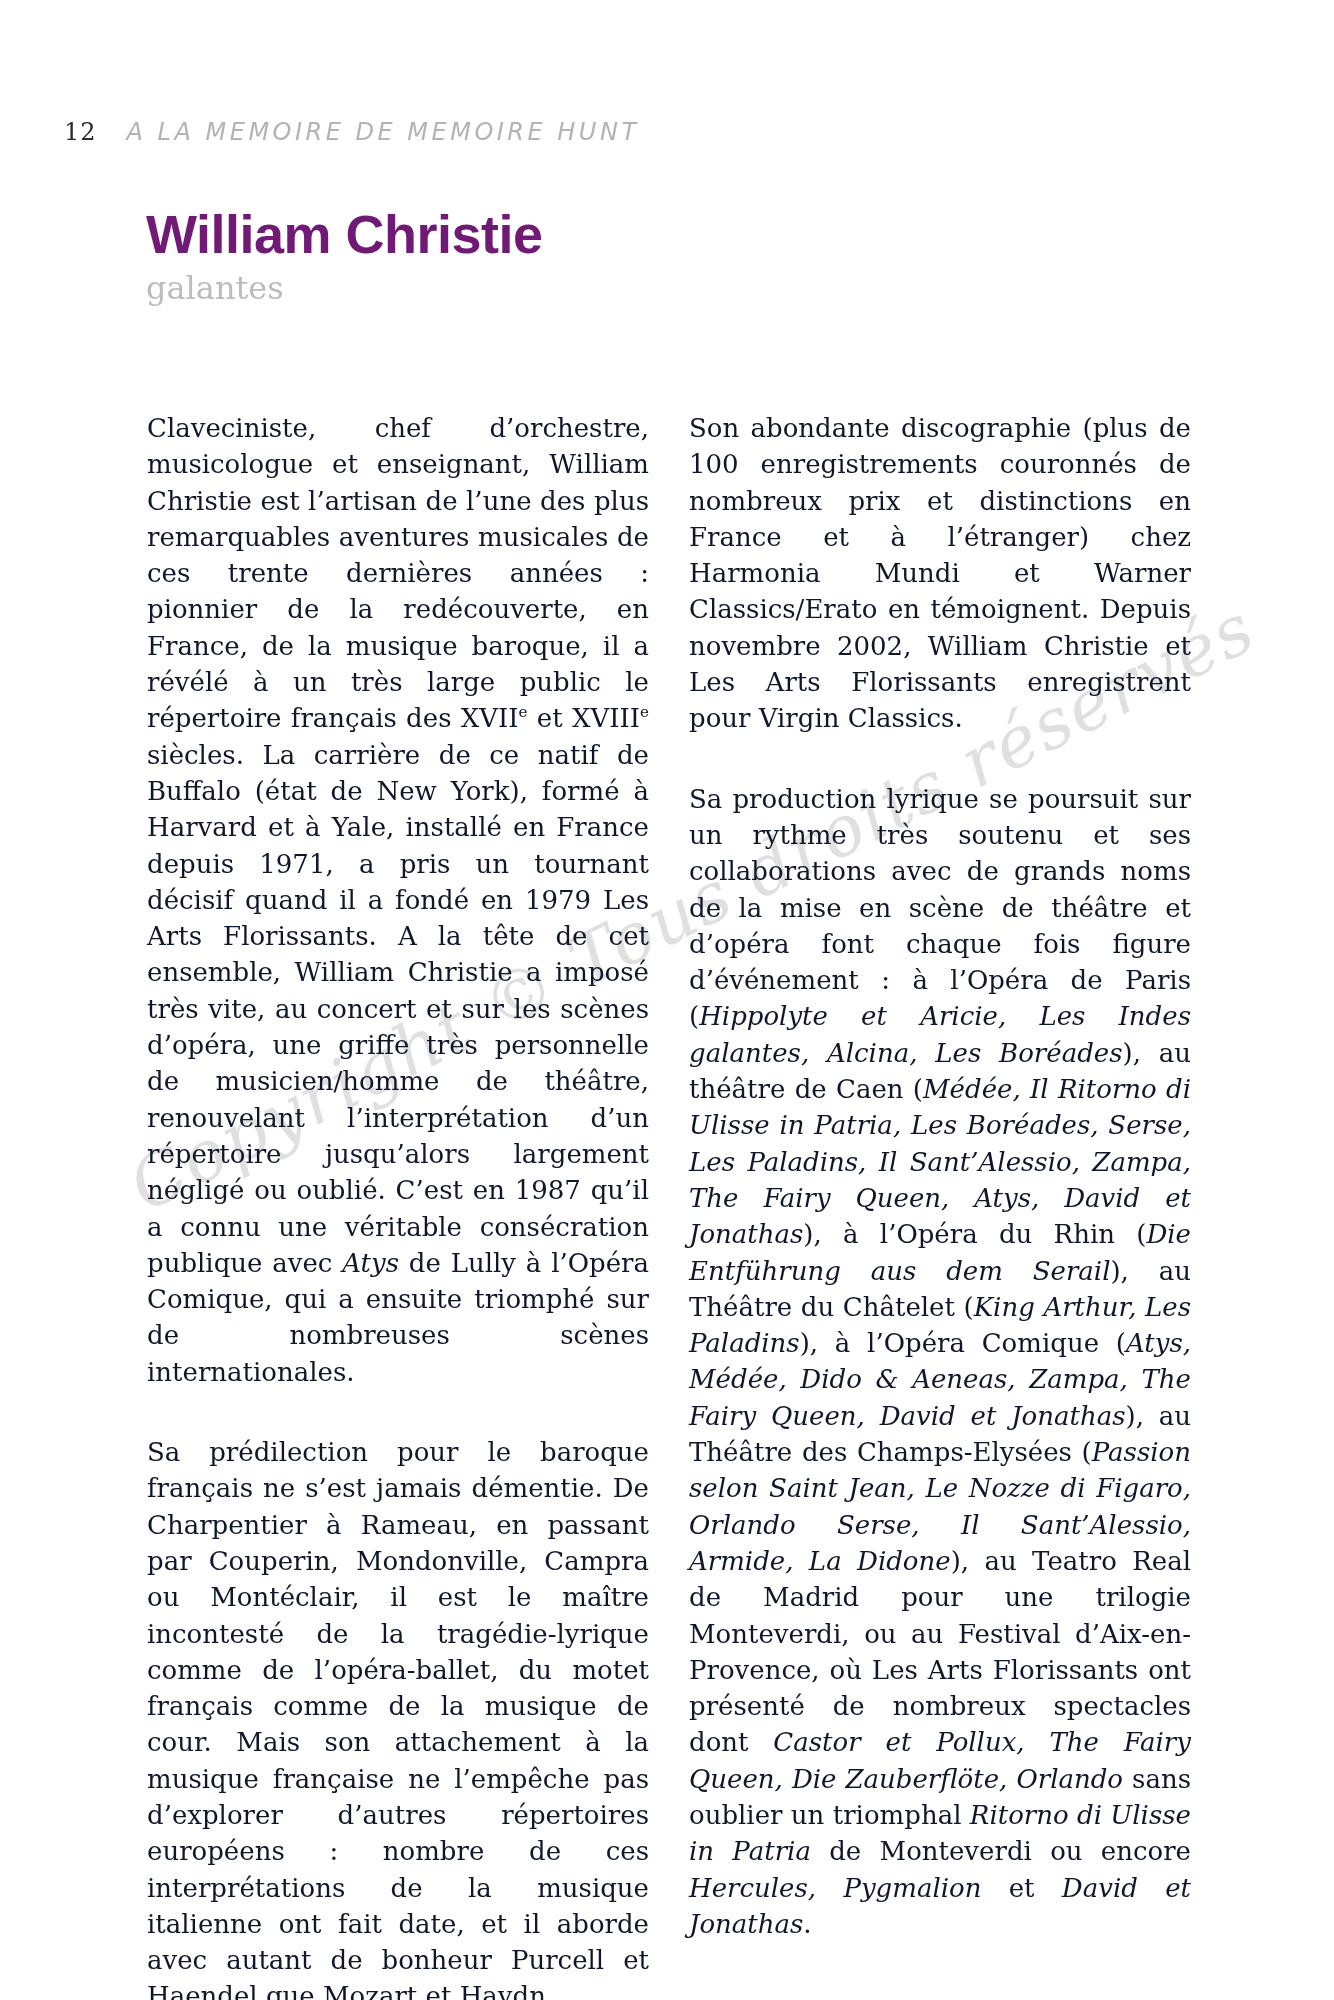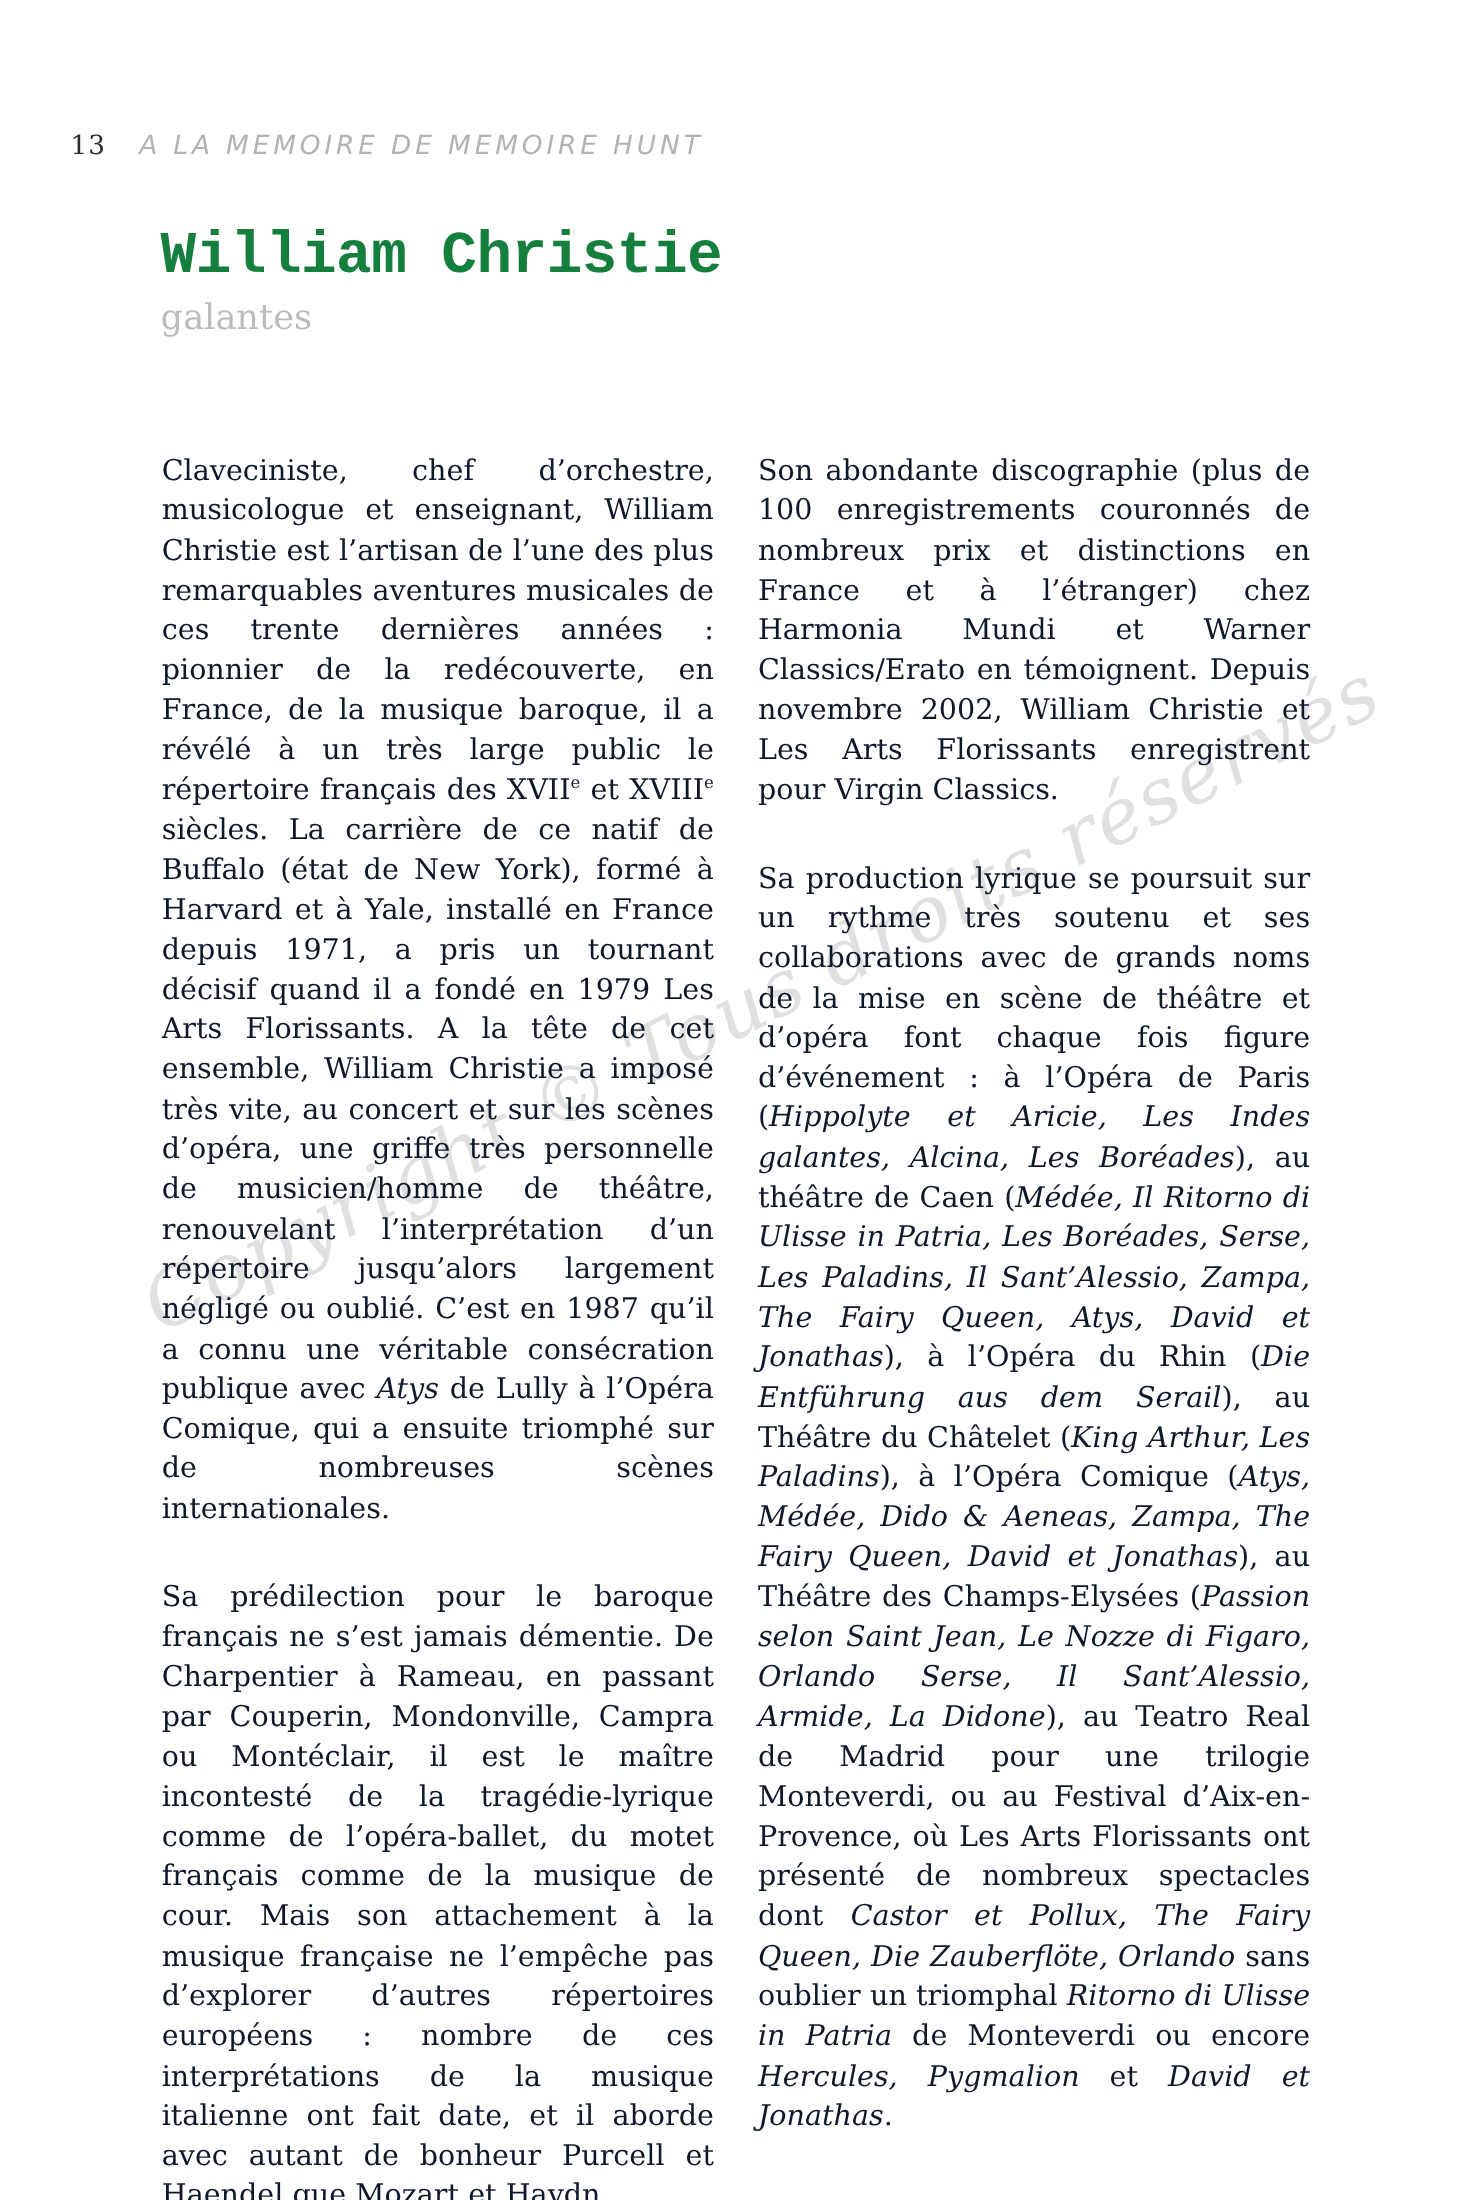--- a/index.html
+++ b/index.html
@@ -45,26 +45,26 @@
 
   
   .title-block {
     position: absolute;
     left: 146px;
     top: 205px;
     z-index: 1;
   }
   .article-title {
     margin: 0;
-    font-family: Liberation Mono, monospace;
+    font-family: Liberation Sans, sans-serif;
     font-weight: bold;
     font-size: 54px;
     line-height: 58px;
     letter-spacing: -0.5px;
-    color: #15803d;
+    color: #701a75;
   }
   .article-subtitle {
     margin-top: 6px;
     font-family: "DejaVu Serif", serif;
     font-size: 32px;
     color: #bcbcbc;
   }
 
   
   .watermark {
@@ -112,21 +112,21 @@
     vertical-align: super;
   }
   .col p i { font-style: italic; }
 </style>
 </head>
 <body>
 
 <div class="page">
 
   <div class="page-header">
-    <span class="page-number">13</span>
+    <span class="page-number">12</span>
     <span class="running-title">A LA MEMOIRE DE MEMOIRE HUNT</span>
   </div>
 
   <div class="title-block">
     <h1 class="article-title">William Christie</h1>
     <div class="article-subtitle">galantes</div>
   </div>
 
   <div class="watermark">Copyright © Tous droits réservés</div>
 

